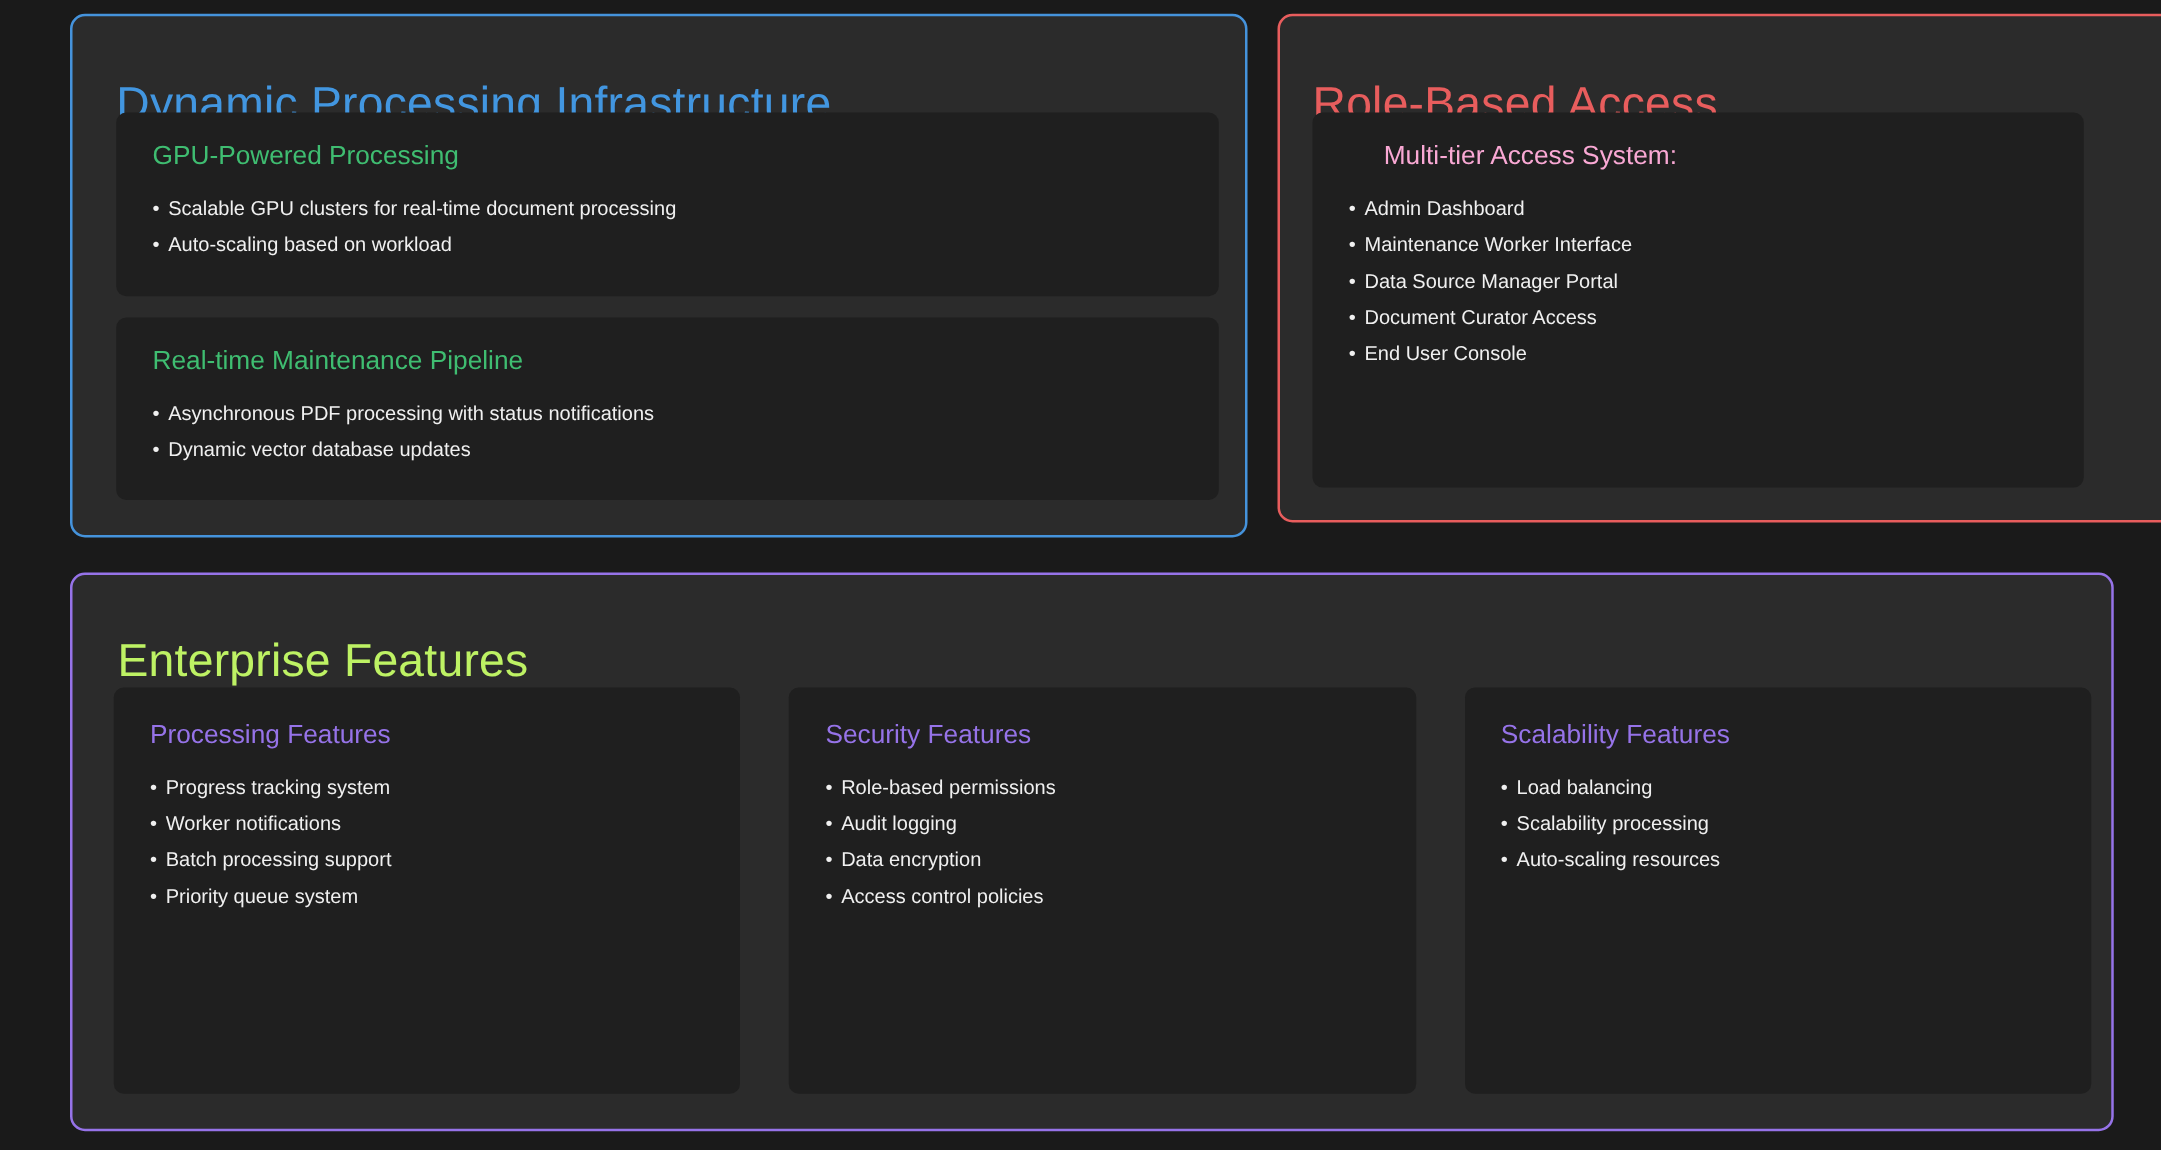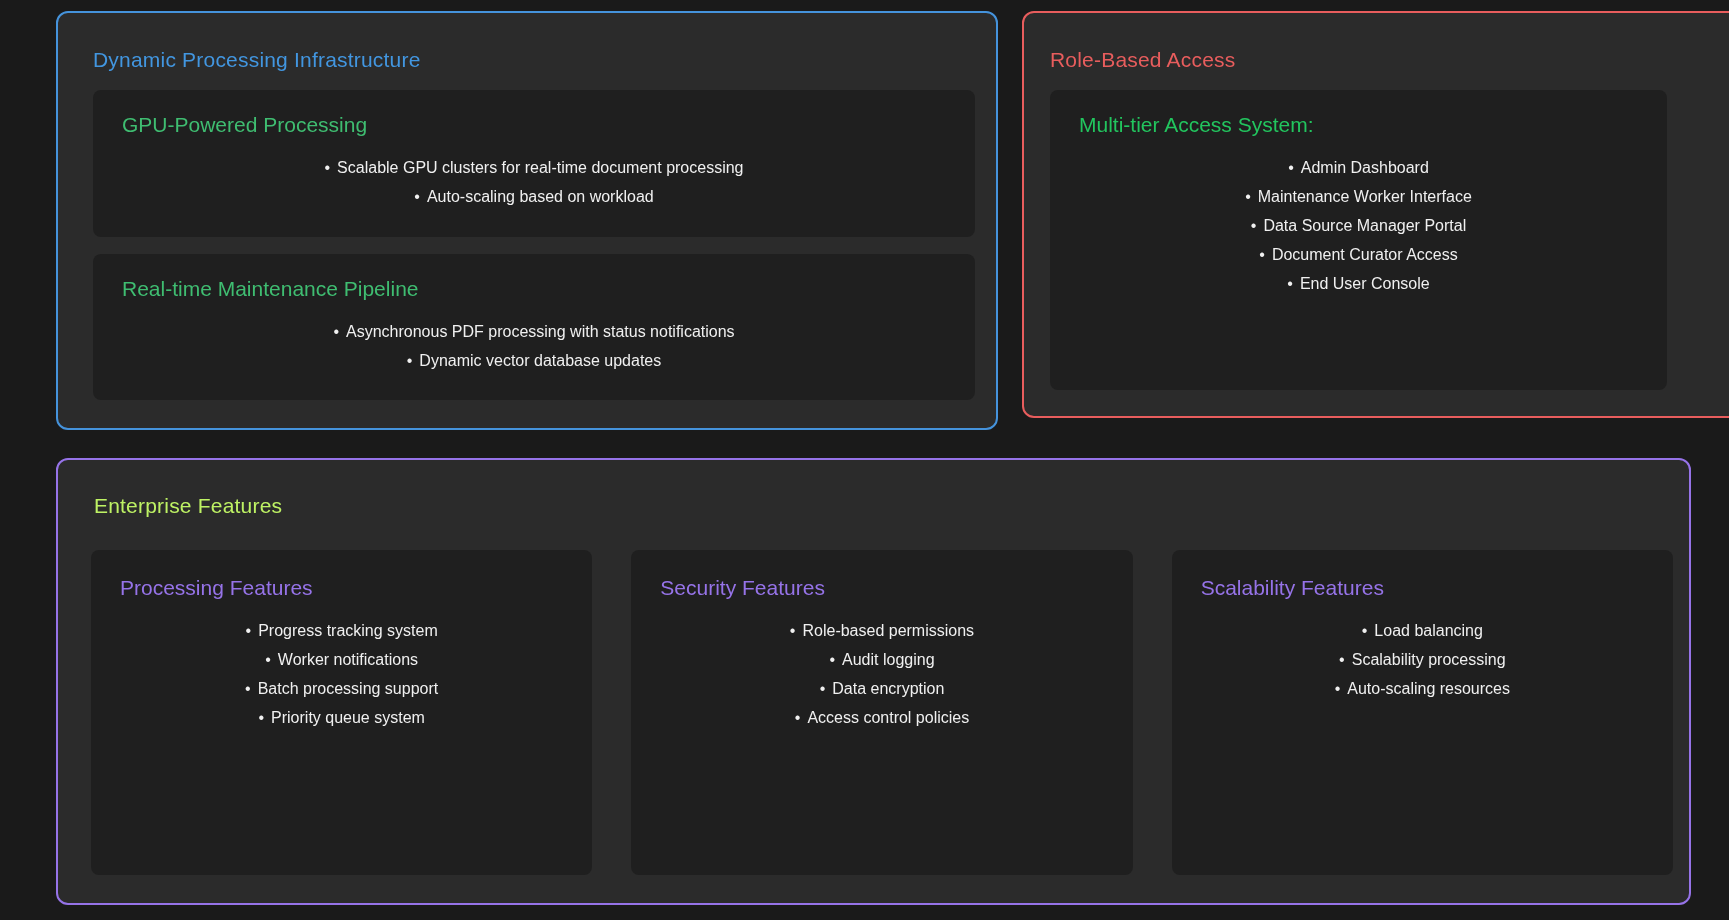--- a/index.html
+++ b/index.html
@@ -12,21 +12,21 @@
     overflow: hidden;
   }
   .panel {
     position: absolute;
     background: #2b2b2b;
     border-radius: 12px;
     box-sizing: border-box;
   }
   .panel-title {
     position: absolute;
-    font-size: 21px;
+    font-size: 37px;
     font-weight: 500;
     letter-spacing: 0.2px;
     white-space: nowrap;
   }
   #panel-infrastructure { left: 56px; top: 11px; width: 942px; height: 419px; border: 2px solid #4593dc; }
   #panel-infrastructure .panel-title { left: 35px; top: 18px; color: #4296e0; }
   #panel-access { left: 1022px; top: 11px; width: 722px; height: 407px; border: 2px solid #e85d5d; }
   #panel-access .panel-title { left: 26px; top: 18px; color: #e85d5d; }
   #panel-enterprise { left: 56px; top: 458px; width: 1635px; height: 447px; border: 2px solid #9673e8; }
   #panel-enterprise .panel-title { left: 36px; top: 17px; color: #bef264; }
@@ -38,24 +38,24 @@
     box-sizing: border-box;
     padding: 23px 29px;
   }
   .card-title {
     font-size: 21px;
     font-weight: 500;
     margin: 0 0 16px 0;
     white-space: nowrap;
   }
   .card-title.green  { color: #3fbd71; }
-  .card-title.red    { color: #22c55e; }
+  .card-title.red    { color: #f9a8d4; margin-left: 28px; }
   .card-title.purple { color: #9673e8; }
 
-  ul.items { list-style: none; margin: 0; padding: 0; text-align: center; }
+  ul.items { list-style: none; margin: 0; padding: 0; }
   ul.items li {
     color: #f0f0f0;
     font-size: 16px;
     line-height: 29px;
     white-space: nowrap;
   }
   ul.items .marker { margin-right: 7px; }
 
   
   #card-gpu      { left: 35px; top: 77px;  width: 882px; height: 147px; }

